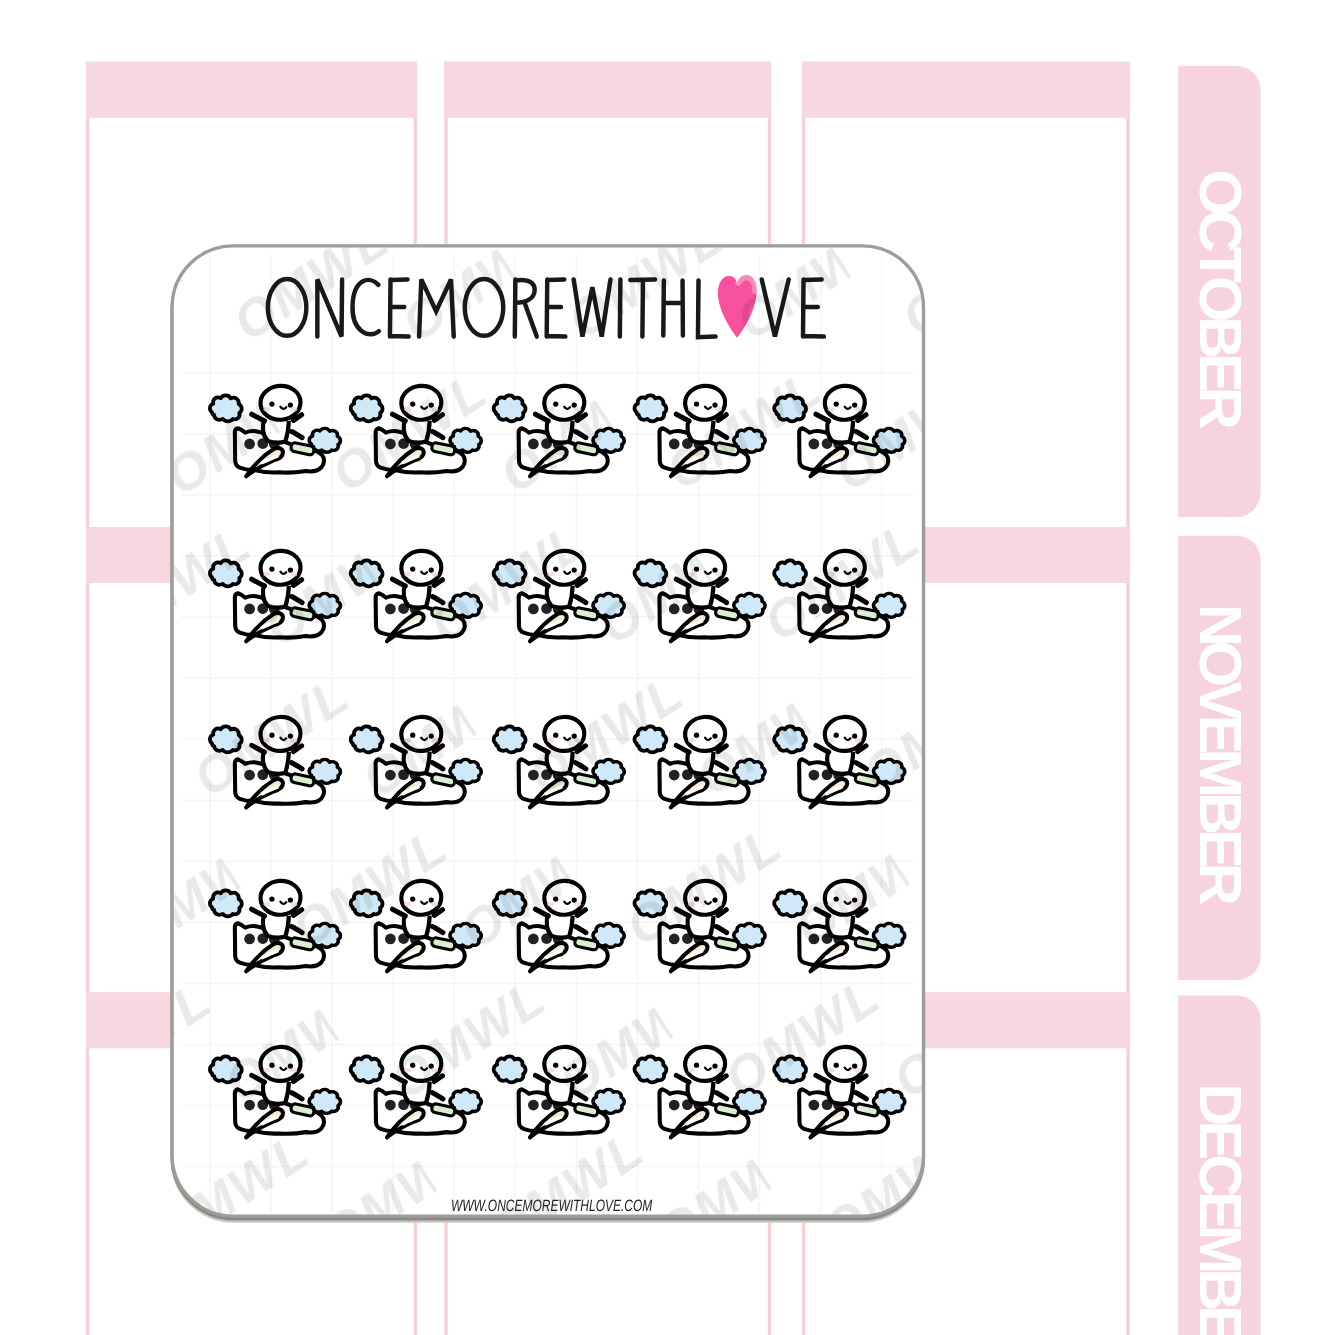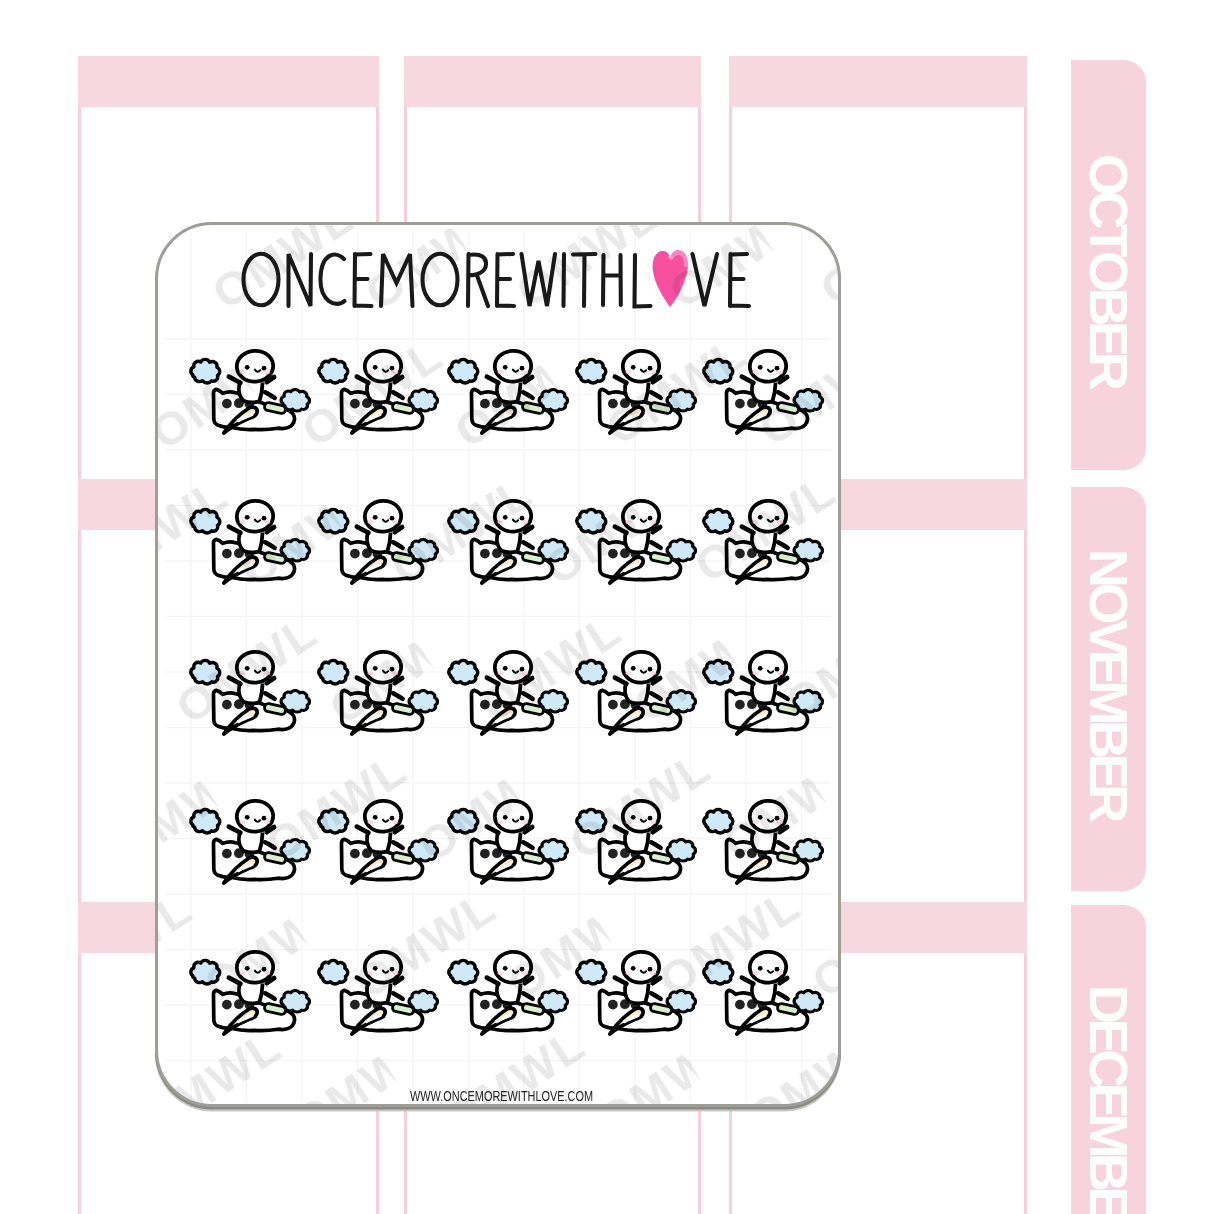--- a/index.html
+++ b/index.html
@@ -4,21 +4,21 @@
 <style>
   html,body{margin:0;padding:0;background:#ffffff;width:1214px;height:1214px;overflow:hidden;}
   body{position:relative;font-family:"Liberation Sans",sans-serif;}
   .col{position:absolute;top:56px;bottom:0;border-left:3px solid #f7cfda;border-right:3px solid #f7cfda;}
   .bar{position:absolute;height:51px;background:#f7d8e0;}
   .tab{position:absolute;left:1071px;width:75px;background:#f7d3dd;border-radius:0 22px 22px 0;}
   .tabtxt{position:absolute;left:50%;transform:translateX(-50%);writing-mode:vertical-rl;text-orientation:mixed;
      color:#fff;font-weight:bold;font-size:54px;letter-spacing:-5.4px;font-family:"Liberation Sans",sans-serif;}
   #sheet{position:absolute;left:154.5px;top:221.5px;width:680px;height:879px;background:#fff;
      border:3px solid #9e9e98;border-radius:57px;overflow:hidden;
-     box-shadow:0 2.5px 0 #8b8b85, 0 4.5px 0 #c9c9c3;}
+     box-shadow:0 2.5px 0 #8b8b85, 0 4.5px 0 #c9c9c3;font-style:italic;}
   #sheetsvg{position:absolute;left:-157.5px;top:-224.5px;width:1214px;height:1214px;}
 </style>
 </head>
 <body>
 
 <div class="col" style="left:78px;width:295px;"></div>
 
 <div class="bar" style="left:78px;width:301px;top:56px;"></div>
 
 <div class="bar" style="left:78px;width:301px;top:479px;"></div>

